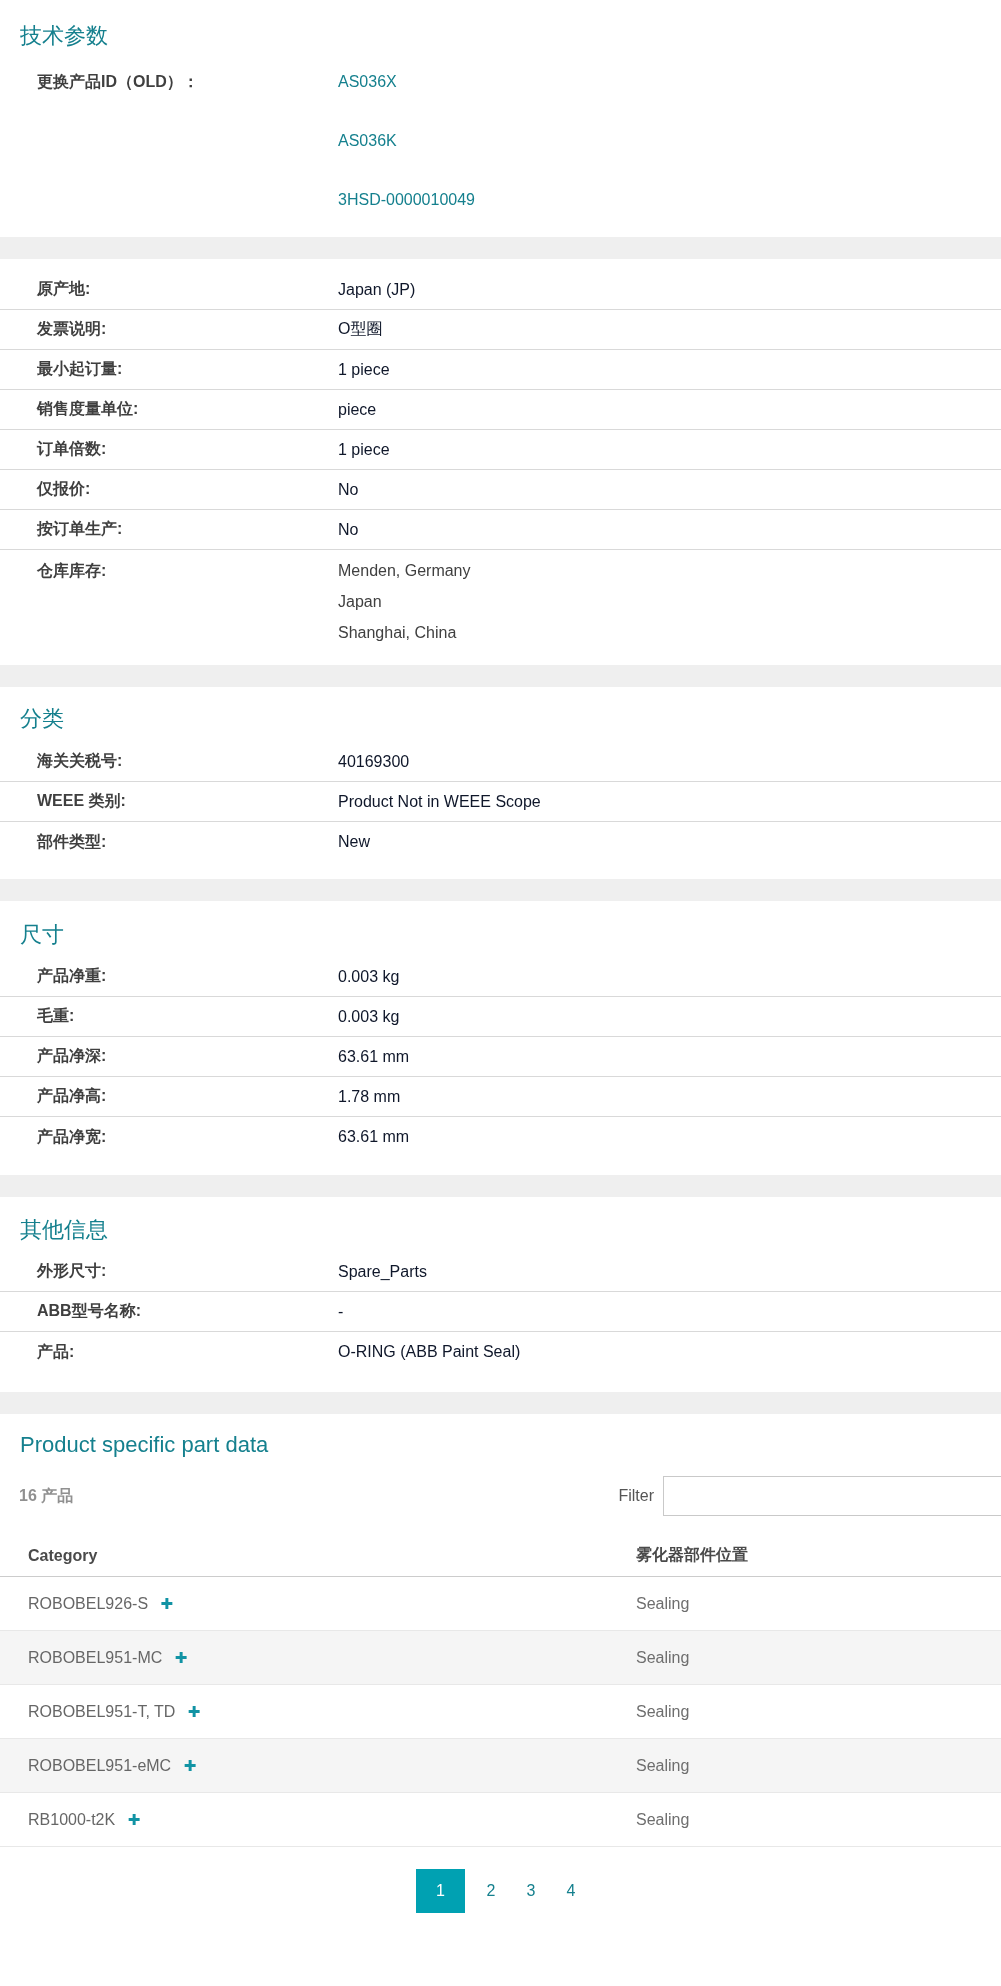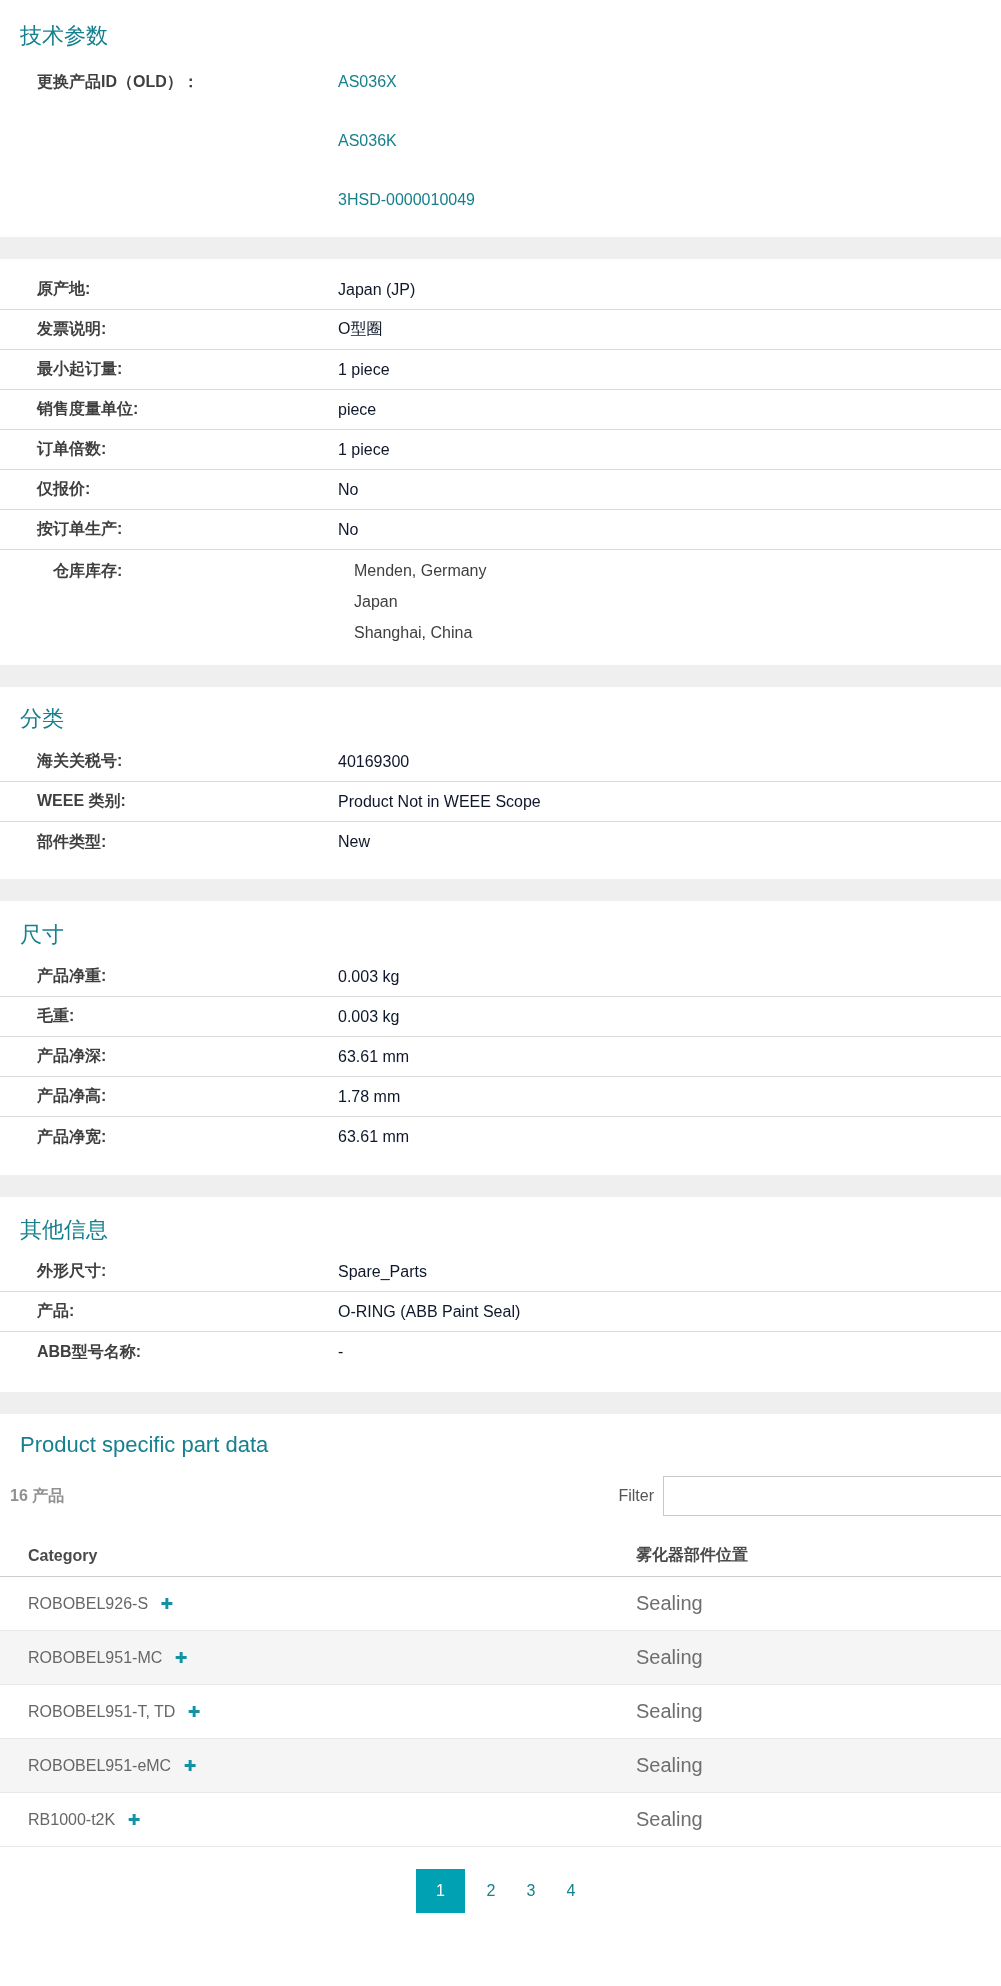--- a/index.html
+++ b/index.html
@@ -28,40 +28,40 @@
   .info-row:last-child{border-bottom:none;}
   .info-label{box-sizing:border-box;width:338px;padding-left:37px;font-weight:bold;font-size:16px;color:#3F3F3F;}
   .info-value{font-size:16px;color:#0f172a;}
 
   
   .tech-row{display:flex;margin-top:24px;}
   .tech-links a{display:block;font-size:16px;line-height:19px;color:#15808E;text-decoration:none;margin-bottom:40px;}
   .tech-links a:last-child{margin-bottom:0;}
 
   
-  .wh-row{display:flex;padding:5px 12px 9px 0;margin-left:16px;}
+  .wh-row{display:flex;padding:5px 12px 9px 0;}
   .wh-row .info-label{padding-top:6px;}
   .wh-lines div{font-size:16px;line-height:31px;color:#404040;}
 
   
   .toolbar{display:flex;align-items:center;margin-top:19px;height:40px;}
-  .count{flex:1;padding-left:10px;font-size:16px;font-weight:bold;color:#909090;}
+  .count{flex:1;padding-left:19px;font-size:16px;font-weight:bold;color:#909090;}
   .filter-label{font-size:16px;color:#555;margin-right:9px;}
   .filter-input{box-sizing:border-box;width:338px;height:40px;border:1px solid #C9C9C9;border-right:none;font-size:16px;padding:0 8px;outline:none;}
 
   .ptable{margin-top:19px;}
   .p-header{display:flex;align-items:center;height:42px;border-bottom:1px solid #CCC;box-sizing:border-box;}
   .p-col1{box-sizing:border-box;width:636px;padding-left:28px;}
   .p-col2{flex:1;}
   .p-header .p-col1,.p-header .p-col2{font-size:16px;font-weight:bold;color:#4A4A4A;}
   .p-row{display:flex;align-items:center;height:54px;box-sizing:border-box;border-bottom:1px solid #E8E8E8;}
   .p-row:nth-child(odd){background:#F5F5F5;}
   .p-row .cat{font-size:16px;color:#666;}
   .plus{color:#1193A4;font-weight:bold;font-size:15px;margin-left:8px;cursor:pointer;}
-  .p-row .pos{font-size:20px;color:#6E6E6E;}
+  .p-row .pos{font-size:16px;color:#6E6E6E;}
 
   .pagination{display:flex;justify-content:center;align-items:center;margin-top:22px;}
   .page-num{font-size:16px;color:#15808E;width:28px;height:44px;line-height:44px;text-align:center;margin:0 6px;cursor:pointer;}
   .page-num.active{width:49px;background:#00A1B2;color:#fff;margin:0 6px;}
   .bottom-pad{height:34px;}
 </style>
 </head>
 <body>
 
 <div class="page">
@@ -159,26 +159,26 @@
   </div>
   <div class="gray-bar b4"></div>
 
   <h2 class="section-title t-other">其他信息</h2>
   <div class="info-rows mt10">
     <div class="info-row">
       <div class="info-label">外形尺寸:</div>
       <div class="info-value">Spare_Parts</div>
     </div>
     <div class="info-row">
+      <div class="info-label">ABB型号名称:</div>
+      <div class="info-value">-</div>
+    </div>
+    <div class="info-row">
       <div class="info-label">产品:</div>
       <div class="info-value">O-RING (ABB Paint Seal)</div>
-    </div>
-    <div class="info-row">
-      <div class="info-label">ABB型号名称:</div>
-      <div class="info-value">-</div>
     </div>
   </div>
   <div class="gray-bar b5"></div>
 
   <h2 class="section-title t-part">Product specific part data</h2>
 
   <div class="toolbar">
     <div class="count">16 产品</div>
     <label class="filter-label">Filter</label>
     <input class="filter-input" type="text" value="" style="">

